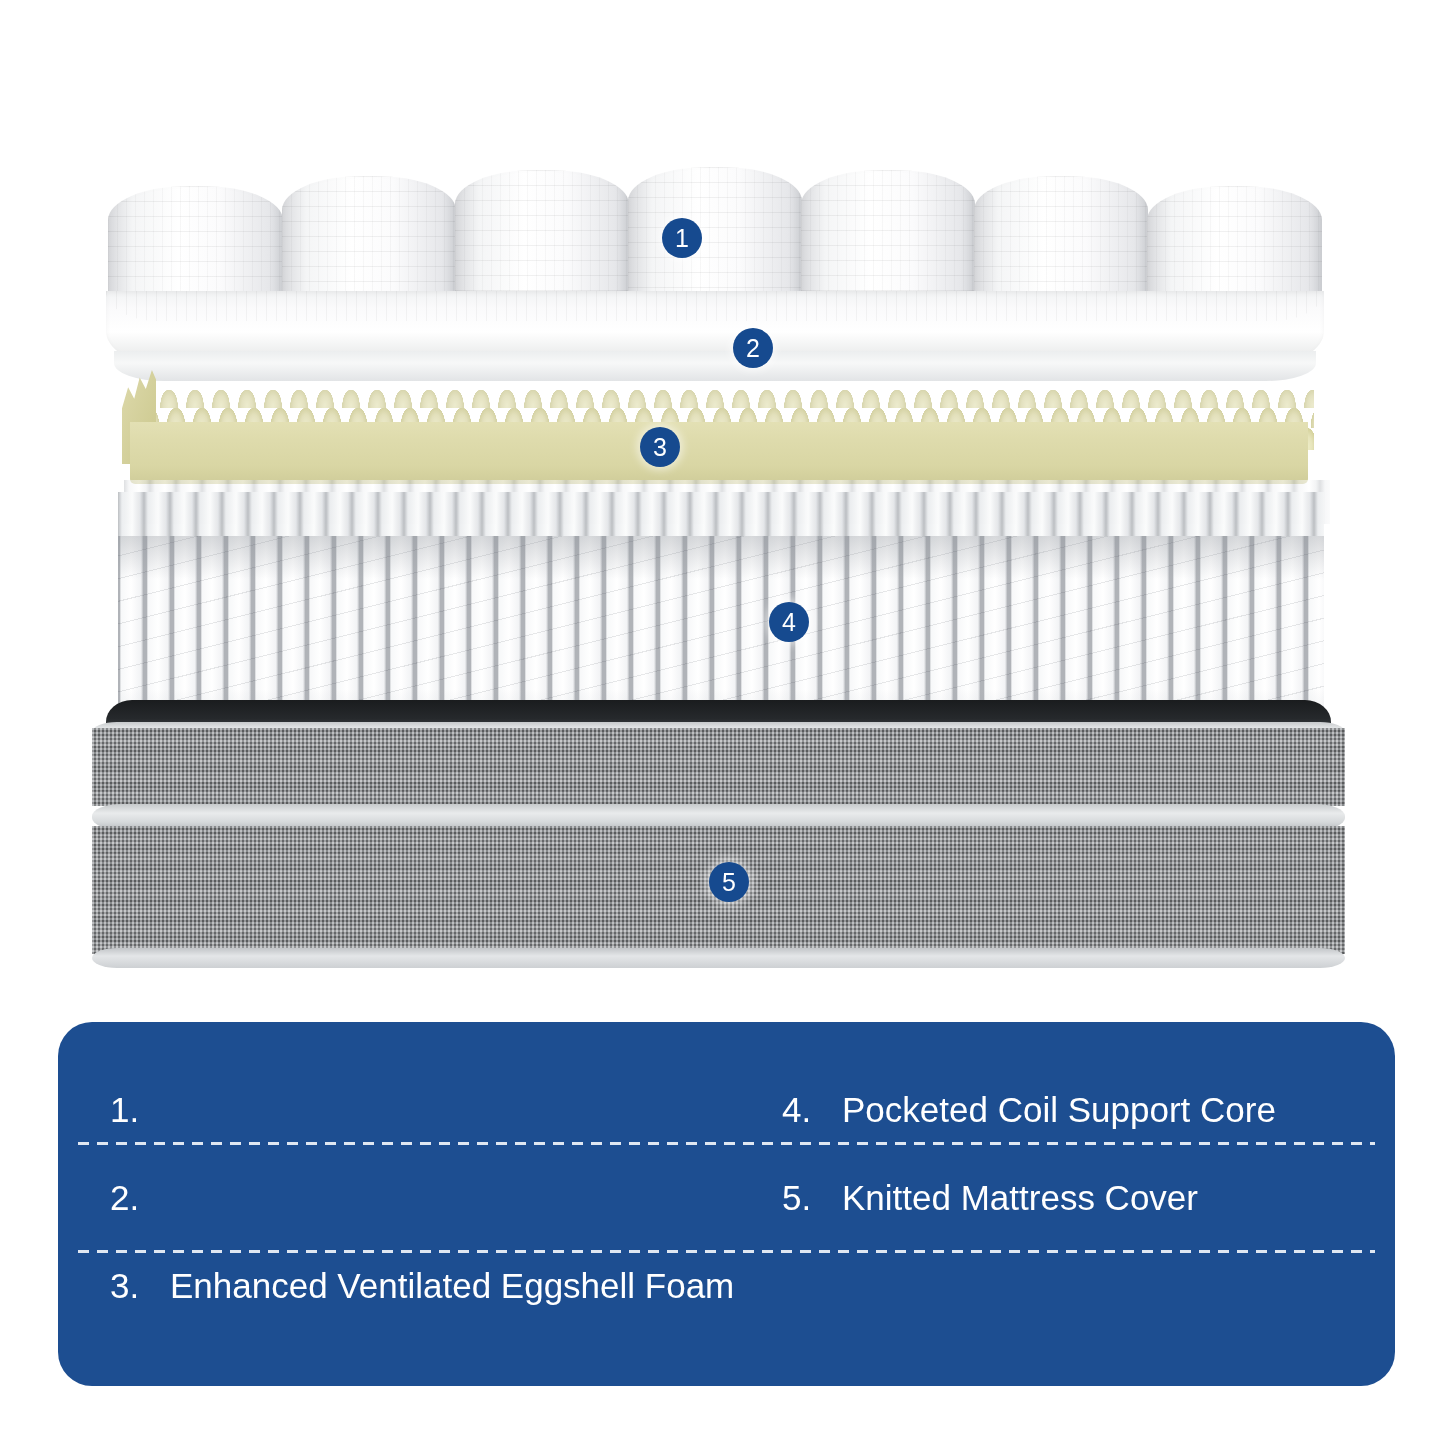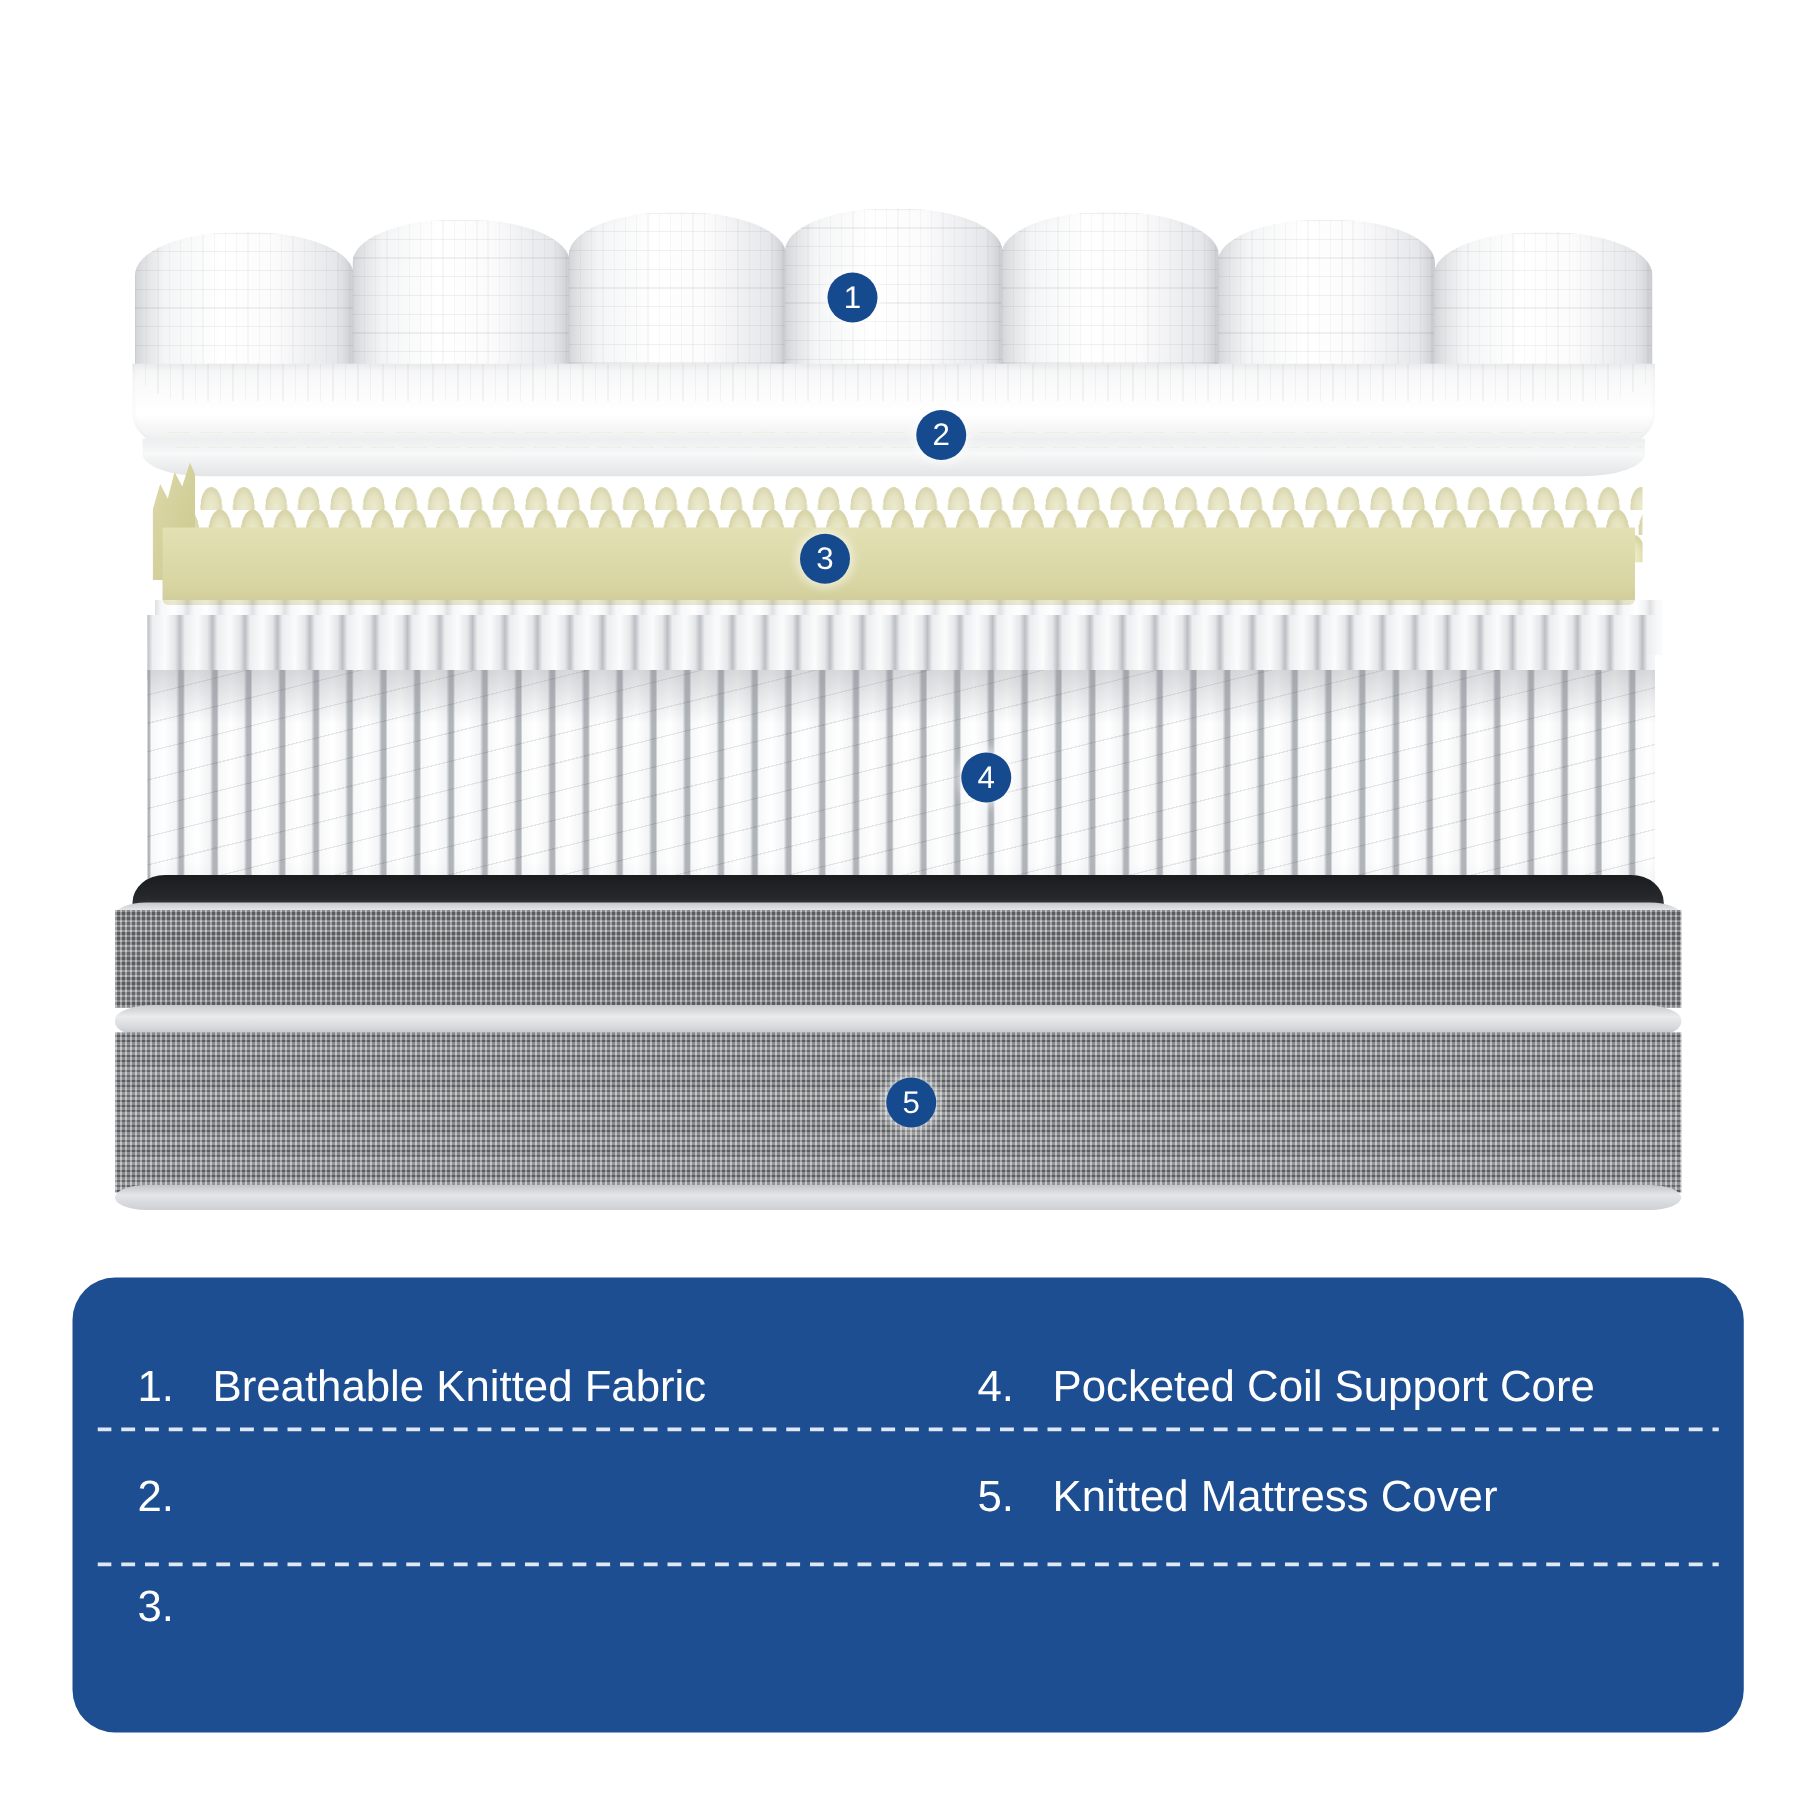--- a/index.html
+++ b/index.html
@@ -327,21 +327,20 @@
     <div class="badge" id="badge-3">3</div>
     <div class="badge" id="badge-4">4</div>
     <div class="badge" id="badge-5">5</div>
   </div>
 
   <div id="legend">
 
     <div class="legend-row">
       <div class="legend-cell cell-left">
         <span class="lg-num">1.</span>
-        <span class="lg-txt">Breathable Knitted Fabric</span>
       </div>
       <div class="legend-cell cell-right">
         <span class="lg-num">4.</span>
         <span class="lg-txt">Pocketed Coil Support Core</span>
       </div>
     </div>
 
     <div class="dashrule" id="rule-1"></div>
 
     <div class="legend-row">
@@ -352,20 +351,21 @@
         <span class="lg-num">5.</span>
         <span class="lg-txt">Knitted Mattress Cover</span>
       </div>
     </div>
 
     <div class="dashrule" id="rule-2"></div>
 
     <div class="legend-row">
       <div class="legend-cell cell-left">
         <span class="lg-num">3.</span>
+        <span class="lg-txt">Enhanced Ventilated Eggshell Foam</span>
       </div>
       <div class="legend-cell cell-right">
         <span class="lg-num"></span>
         <span class="lg-txt"></span>
       </div>
     </div>
 
   </div>
 </div>
 

